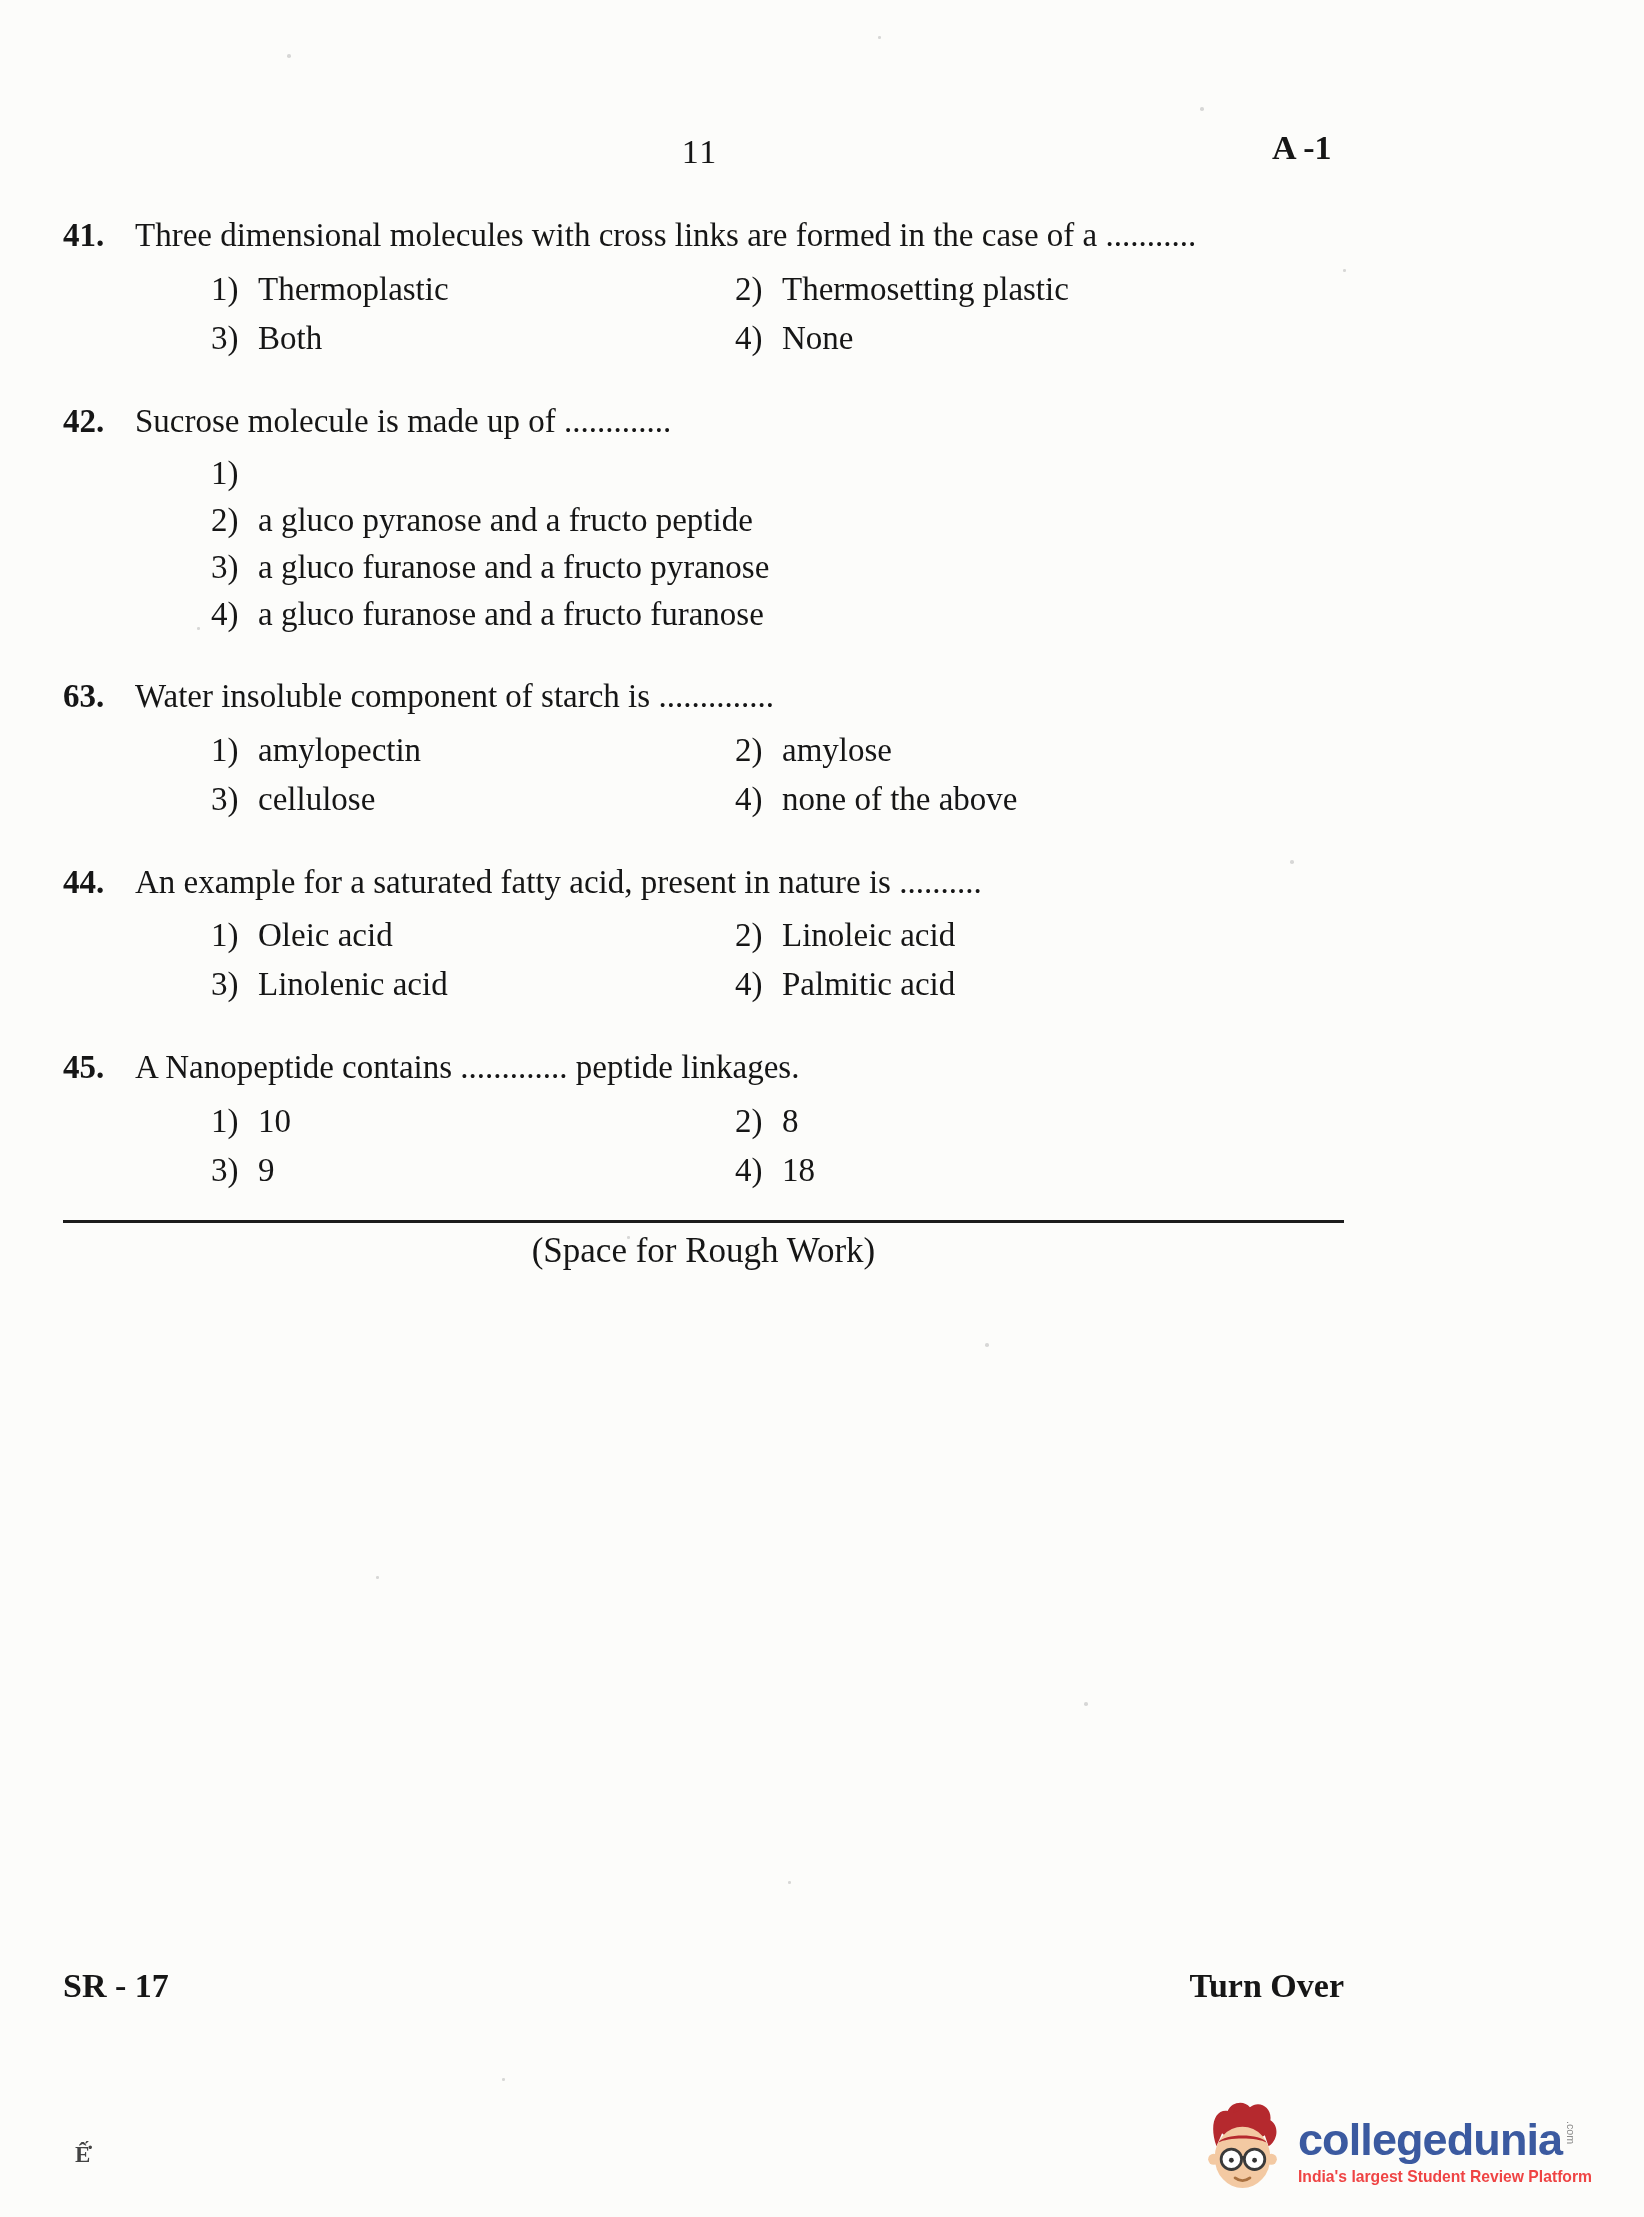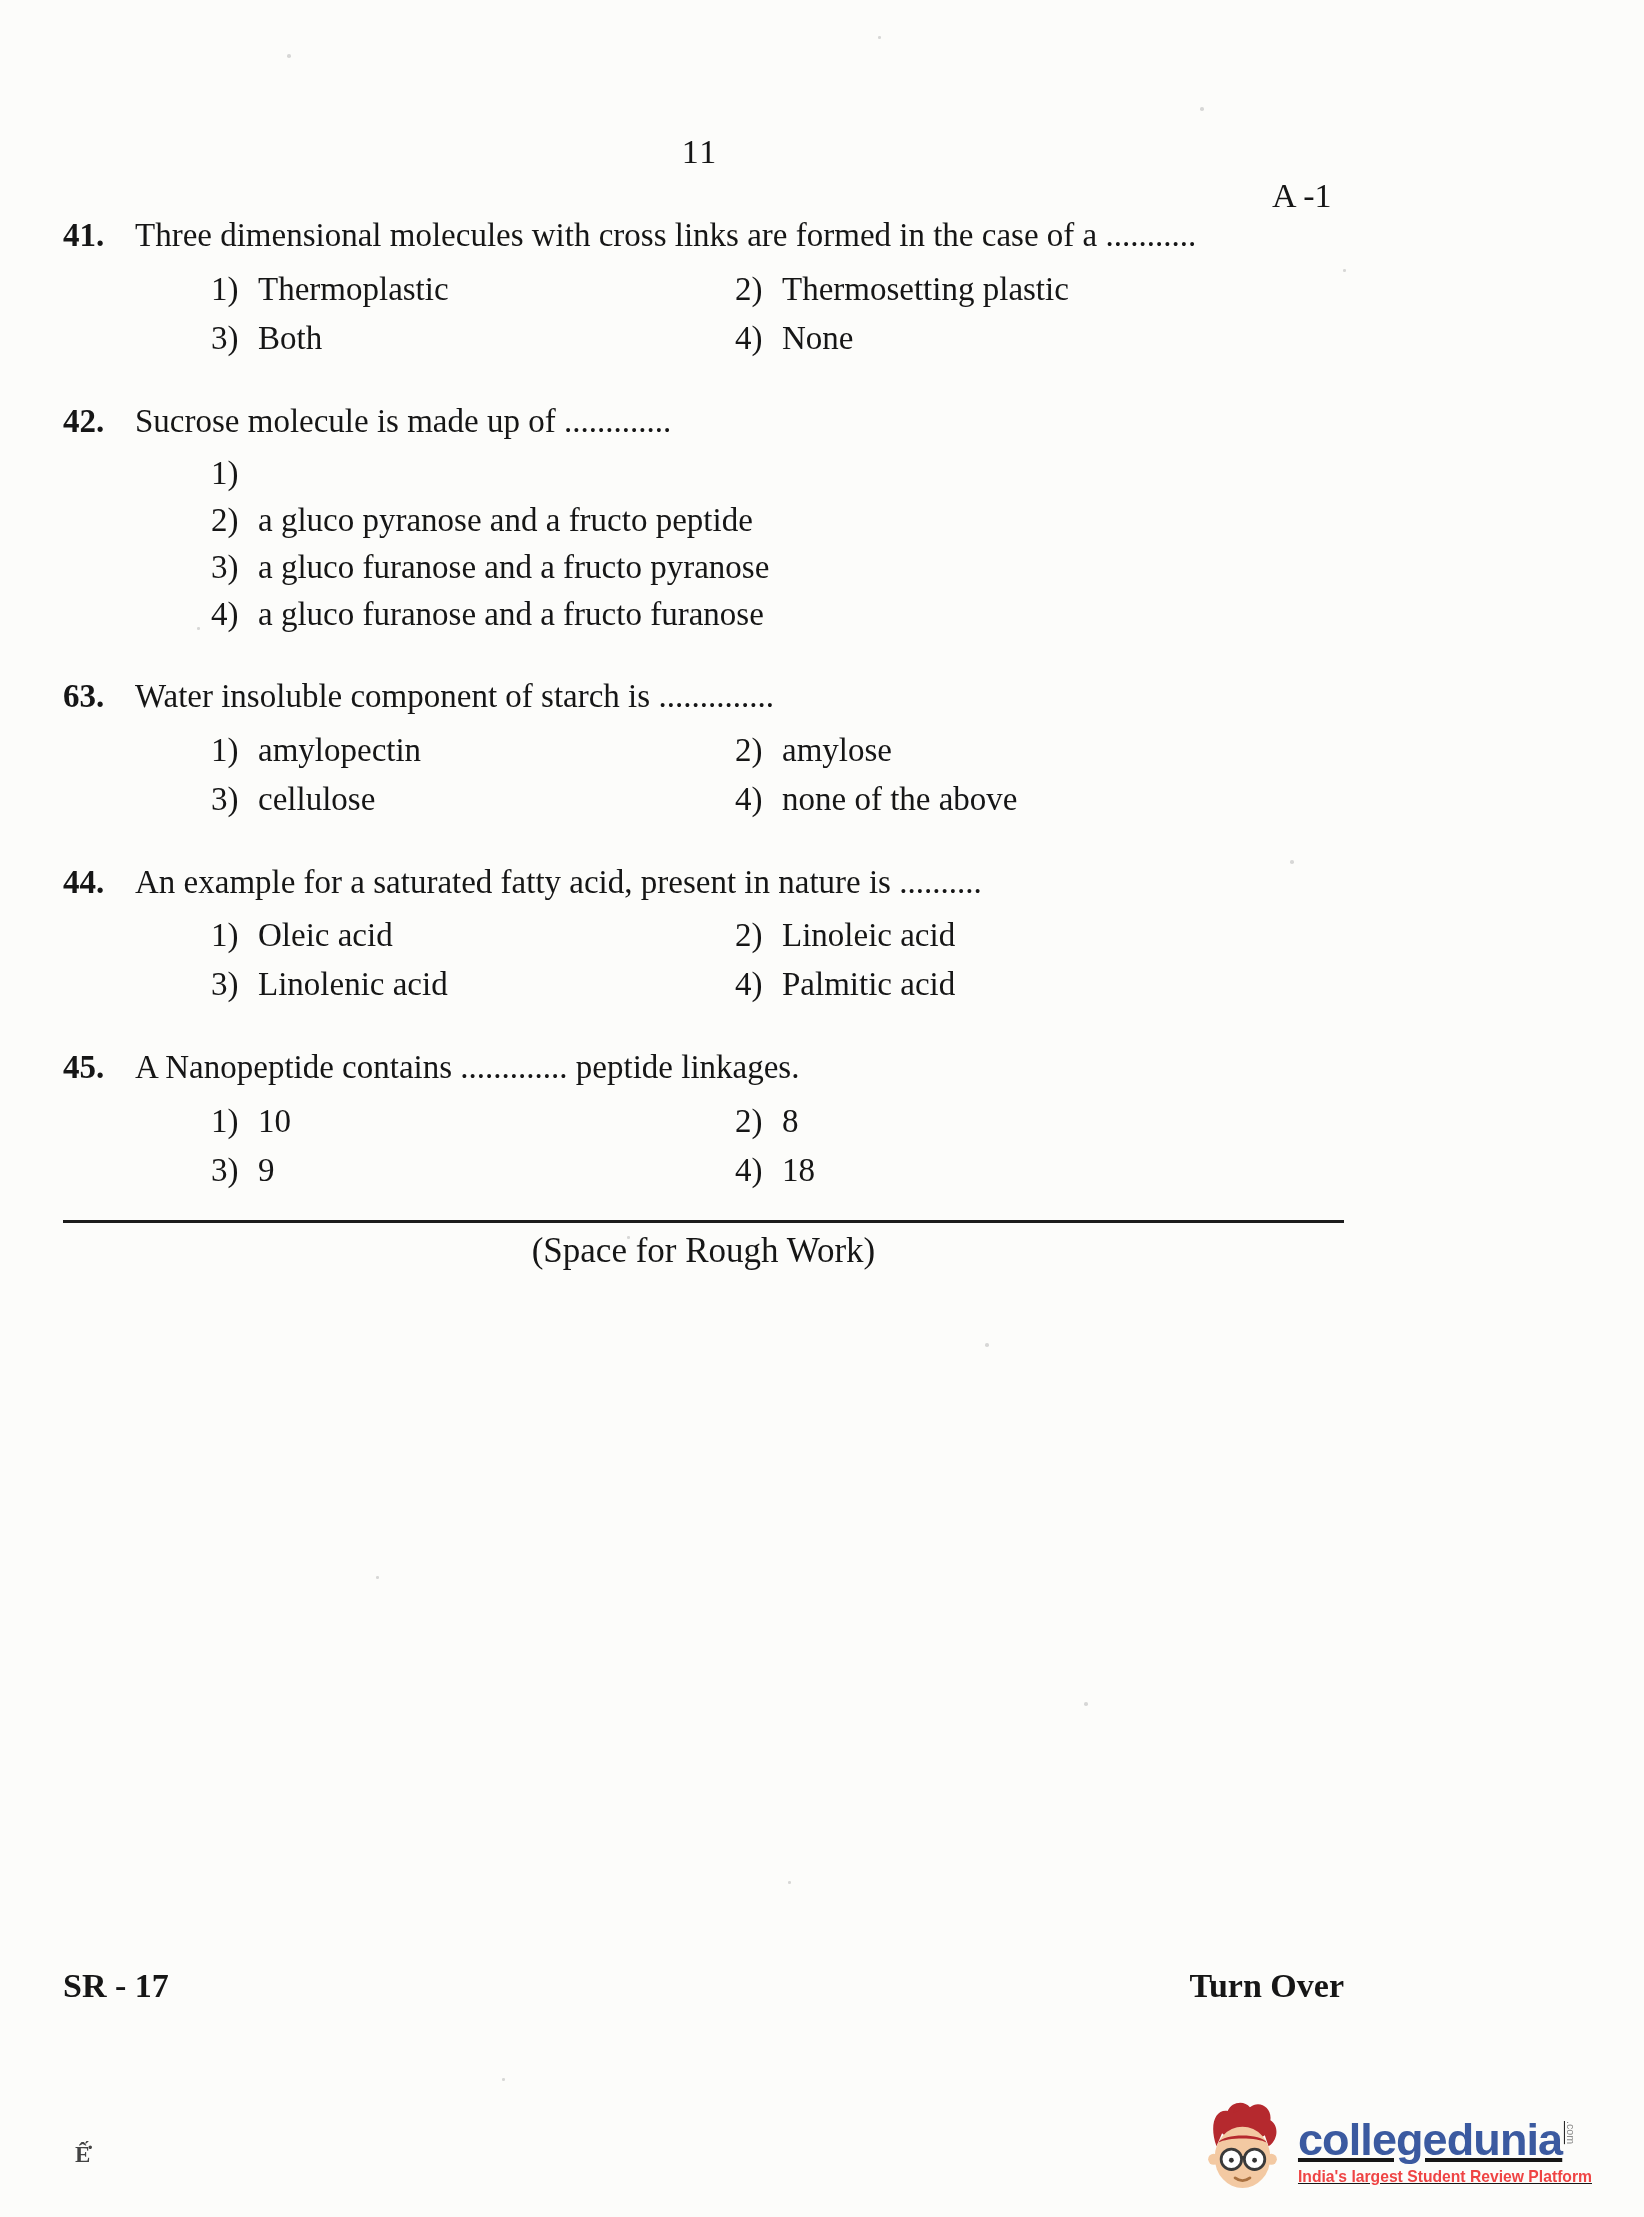--- a/index.html
+++ b/index.html
@@ -11,21 +11,21 @@
     font-family: "Liberation Serif", serif;
     color: #161616;
   }
   .page-header {
     position: absolute; top: 133px; left: 63px; width: 1274px;
     font-size: 34px;
   }
   .page-number { display: block; text-align: center; letter-spacing: 1.8px; }
   .paper-code {
     position: absolute; right: 5.4px; top: -3.6px;
-    font-weight: normal; font-size: 34px; margin-top: 48px;
+    font-weight: bold; font-size: 34px;
   }
   .content {
     position: absolute; top: 202px; left: 63px; width: 1281px;
   }
   .question { margin-bottom: 25px; }
   .q-stem {
     display: flex; align-items: baseline;
     font-size: 33px; line-height: 51px; margin-bottom: 3.6px;
   }
   .q-num { font-weight: bold; width: 72px; flex: 0 0 72px; margin-top: 8px; }
@@ -46,21 +46,20 @@
   }
   .page-footer {
     position: absolute; top: 1967px; left: 63px; width: 1281px;
     display: flex; justify-content: space-between;
     font-size: 34px; font-weight: bold; align-items: center;
   }
   .brand {
     position: absolute; right: 52px; bottom: 12.5px;
     display: flex; align-items: center; gap: 9px;
     font-family: "Liberation Sans", sans-serif;
-    text-decoration: underline;
   }
   .brand-text { display: flex; flex-direction: column; }
   .brand-name-row { display: flex; align-items: flex-start; }
   .brand-name {
     font-size: 45px; font-weight: bold; color: #3b5aa0;
     letter-spacing: -0.9px; line-height: 47px;
   }
   .brand-suffix {
     writing-mode: vertical-rl; font-size: 10.7px; color: #8a8a8a;
     margin-left: 2.7px; margin-top: 5.4px;

